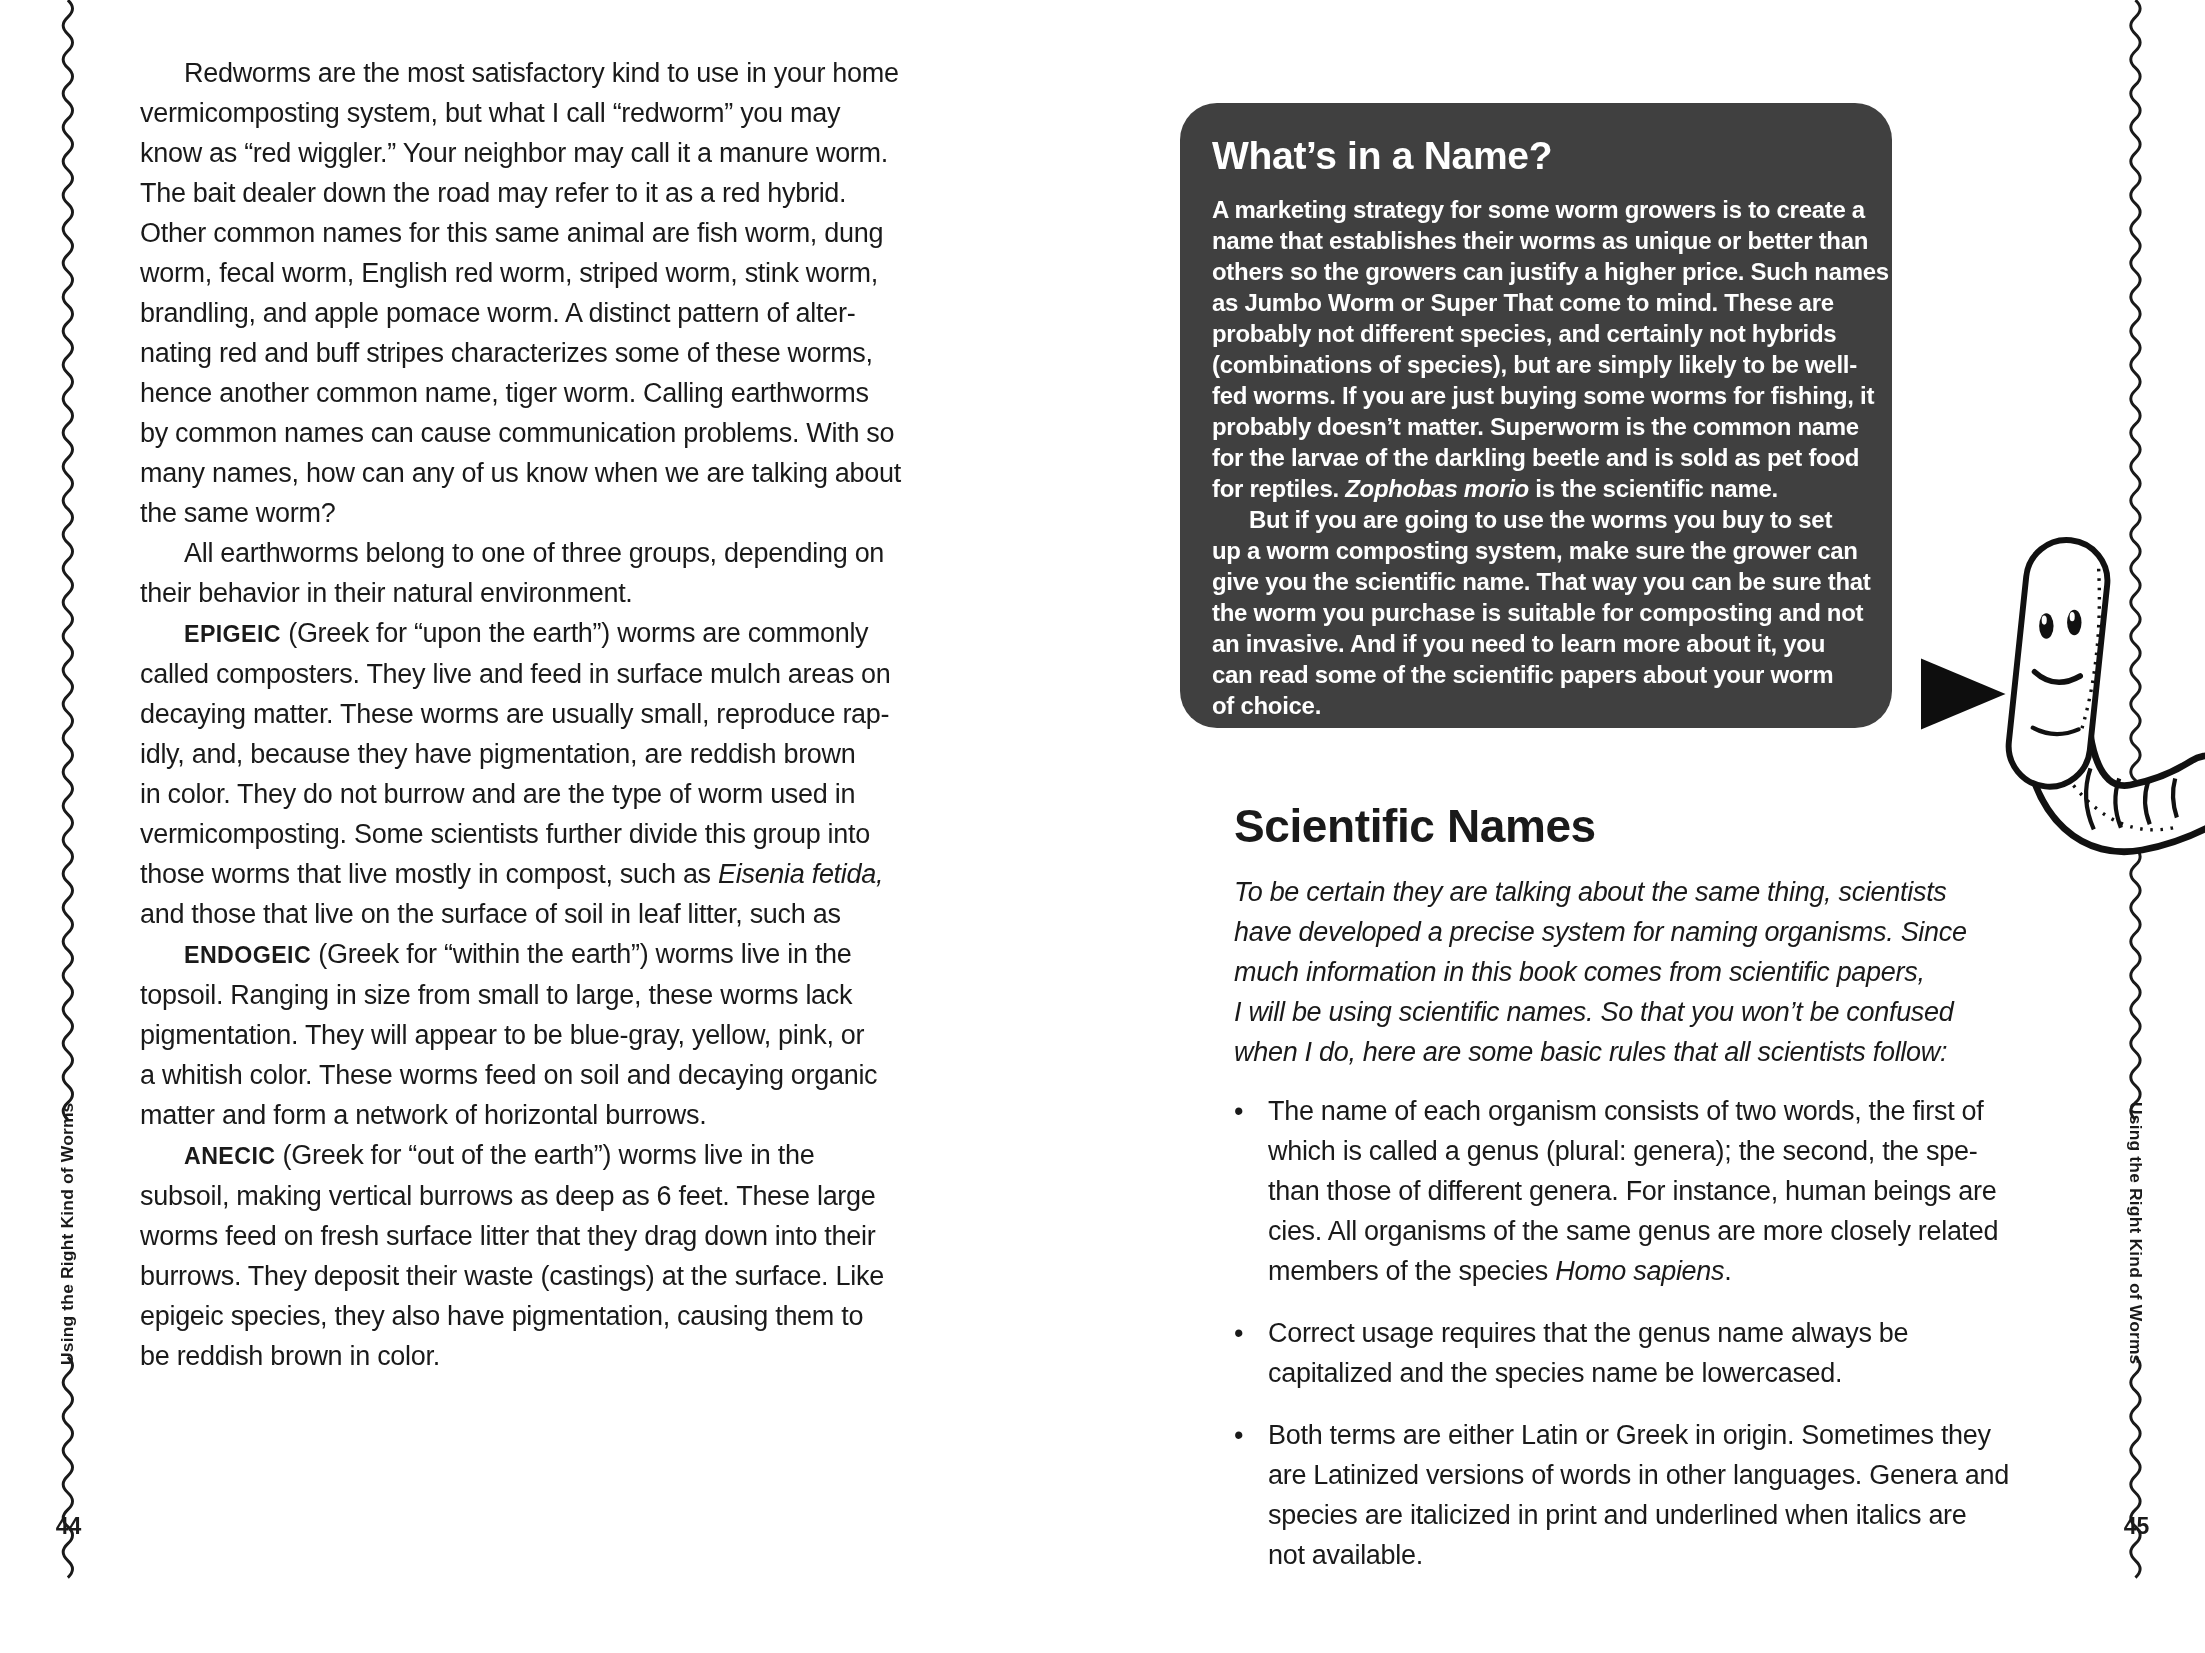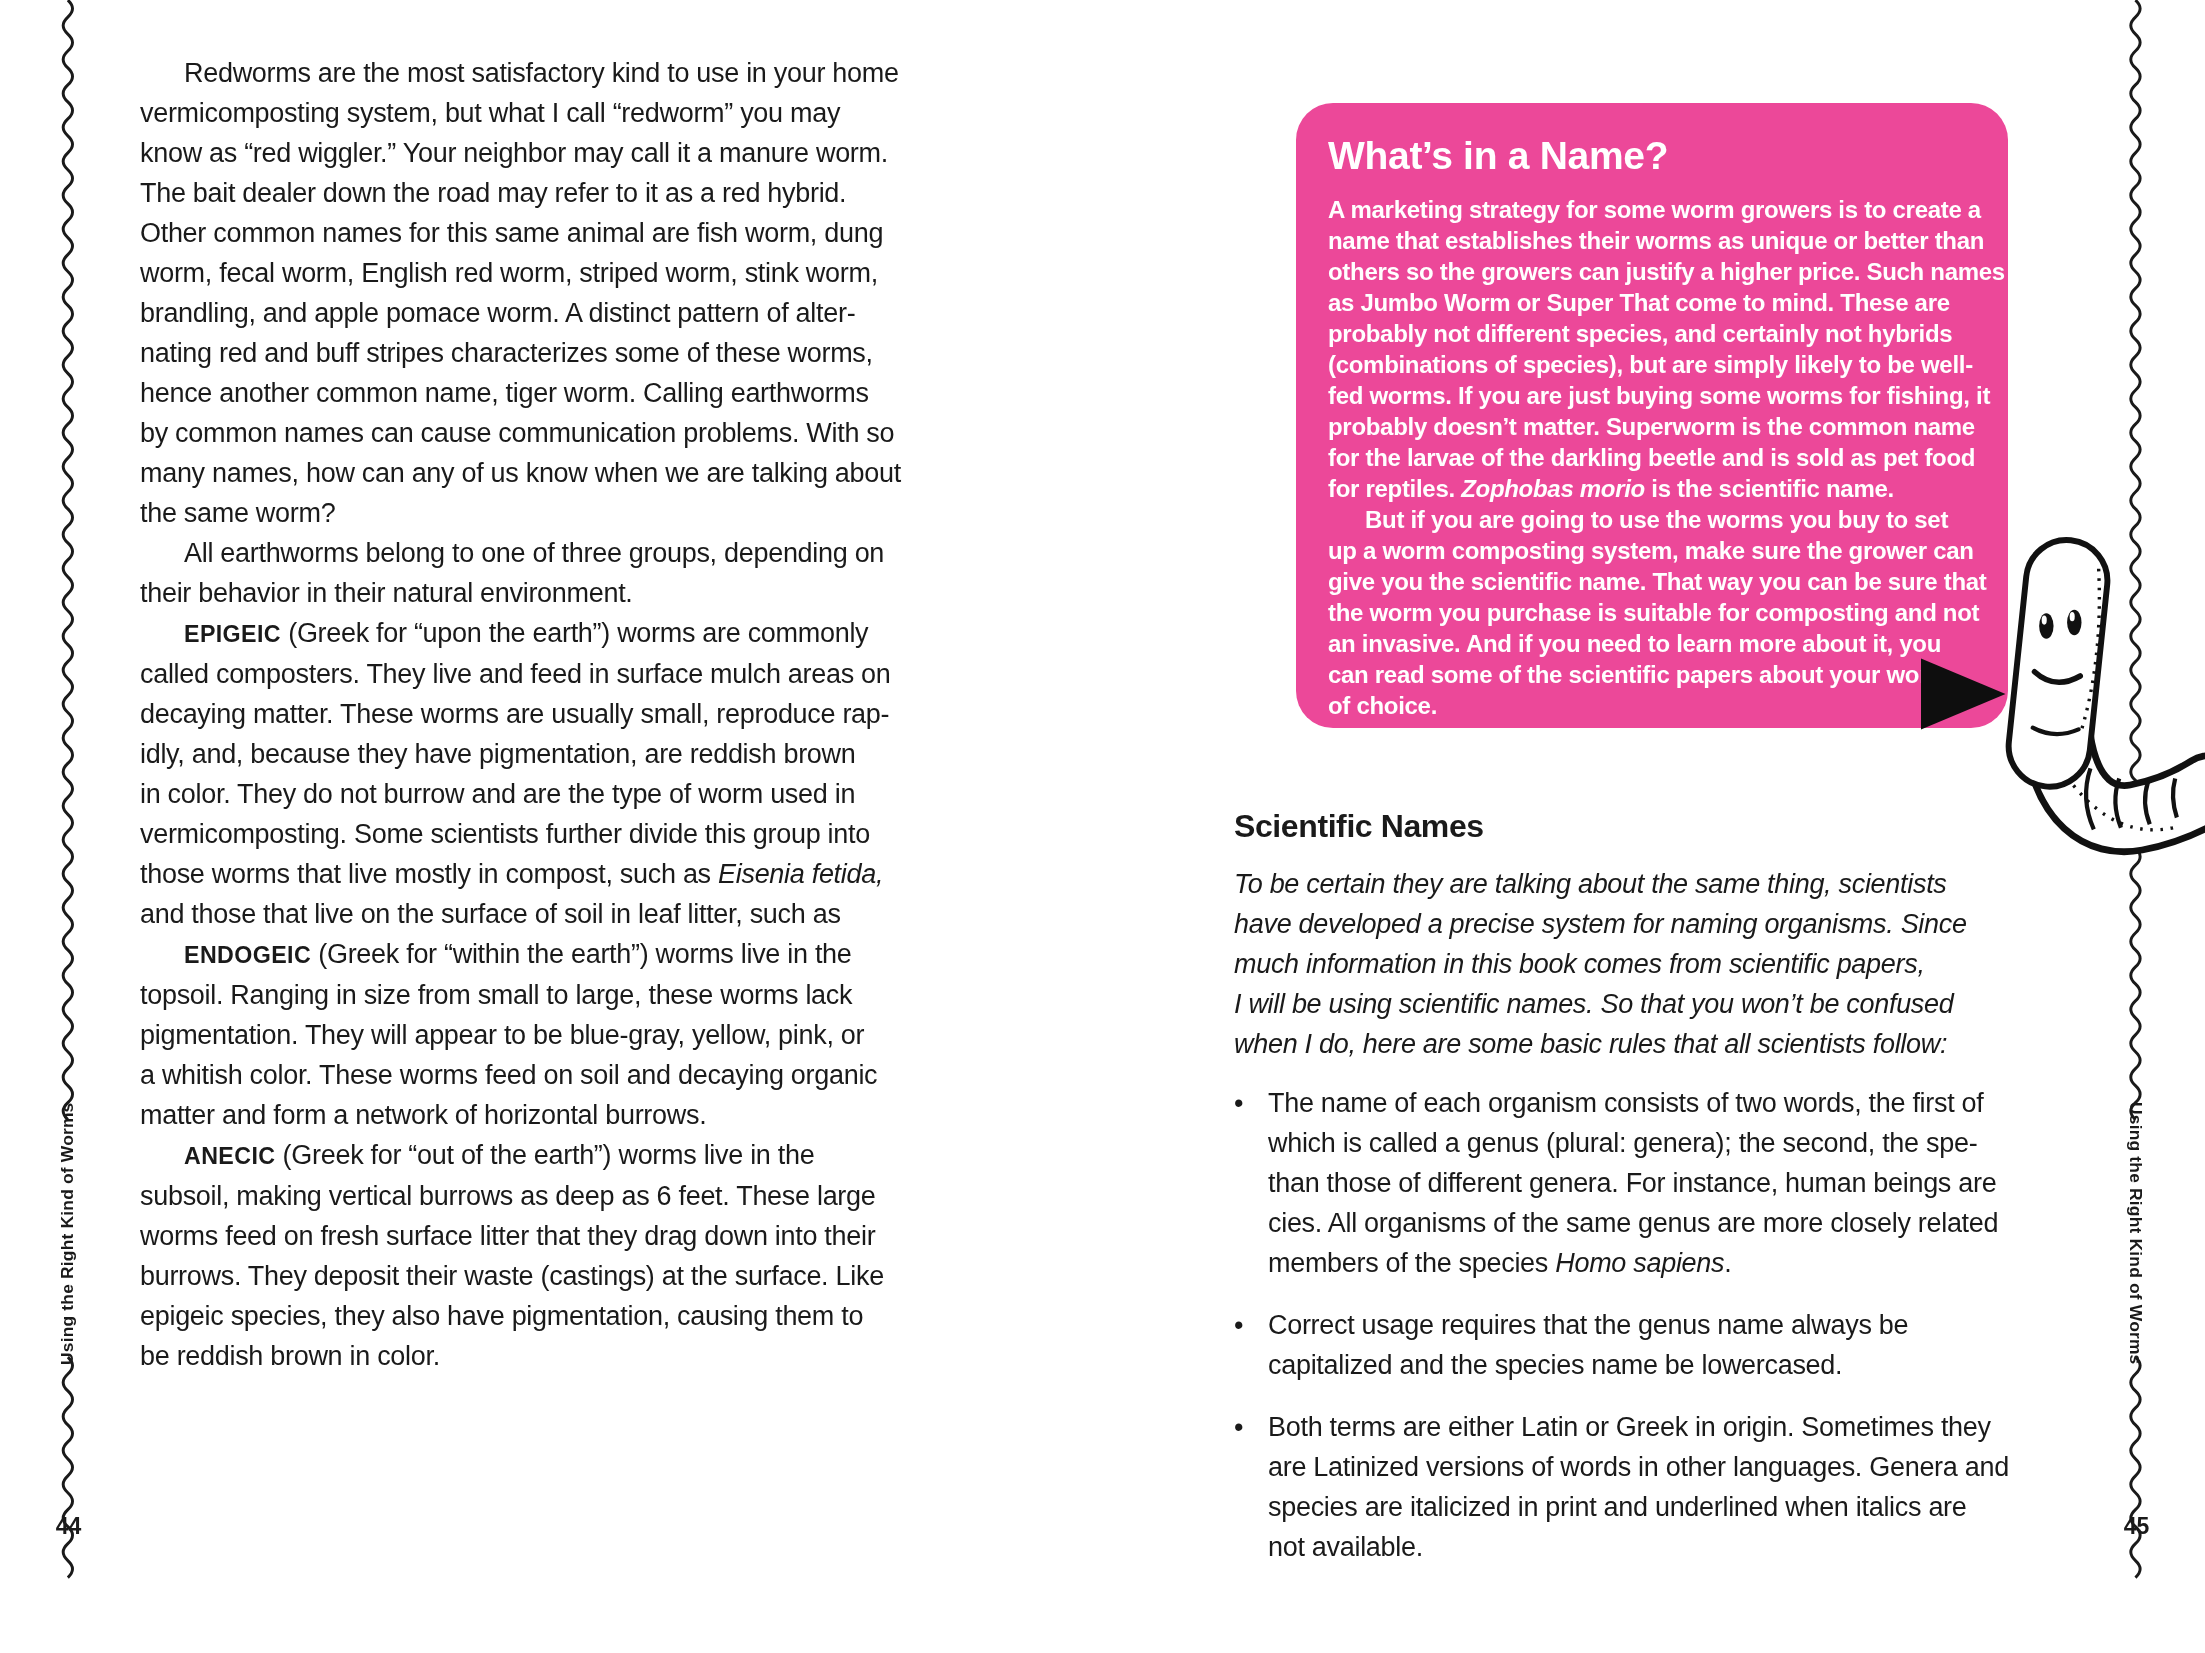--- a/index.html
+++ b/index.html
@@ -12,29 +12,29 @@
   .line span.b{font-weight:bold;font-size:0.86em;letter-spacing:0.4px;}
   .line span.i{font-style:italic;}
 
   
   .body-col{position:absolute;font-size:27px;line-height:40px;letter-spacing:-0.3px;}
   #page44-body{left:140px;top:53px;width:865px;}
   #page44-body .ind{padding-left:44px;}
 
   
   #page45-col{left:1234px;top:806px;width:857px;}
-  .section-heading{font-size:32px;font-weight:bold;letter-spacing:-0.4px;
-                   margin:0 0 17px 0;line-height:41px;}
+  .section-heading{font-size:46px;font-weight:bold;letter-spacing:-0.4px;
+                   margin:0 0 25px 0;line-height:41px;}
   .intro{margin-bottom:19px;font-style:italic;}
   .bullet{display:flex;margin-bottom:22px;}
   .bullet .marker{width:34px;flex:0 0 34px;}
 
   
-  .callout{position:absolute;left:1296px;top:103px;width:712px;height:625px;
-           box-sizing:border-box;background:#ec4899;border-radius:37px;
+  .callout{position:absolute;left:1180px;top:103px;width:712px;height:625px;
+           box-sizing:border-box;background:#404040;border-radius:37px;
            padding:25.4px 32px;color:#ffffff;}
   .callout-title{font-size:39px;font-weight:bold;margin:3.4px 0 15.3px 0;
                  line-height:47px;letter-spacing:-0.3px;}
   .callout-body{font-size:24px;line-height:31px;font-weight:600;
                 letter-spacing:-0.3px;}
   .callout-body .ind{padding-left:37px;}
   .tail-svg{position:absolute;left:1921px;top:653px;}
 
   
   #squiggles{position:absolute;left:0;top:0;pointer-events:none;}

